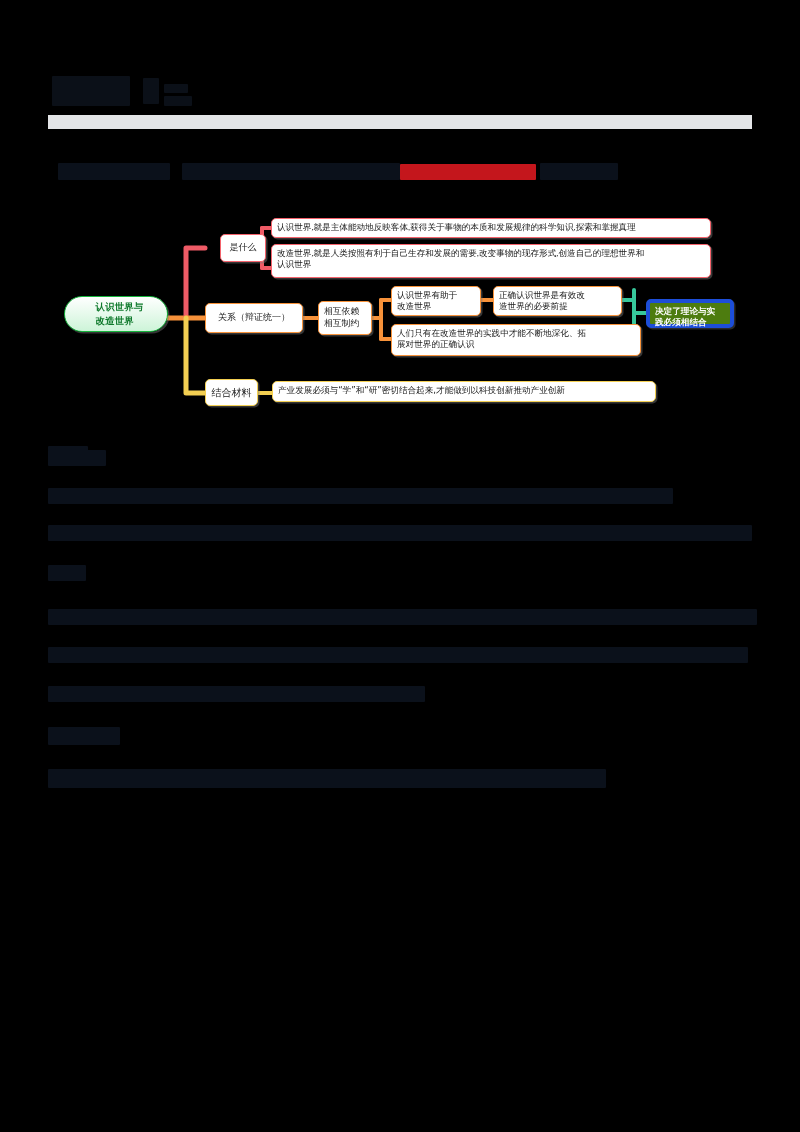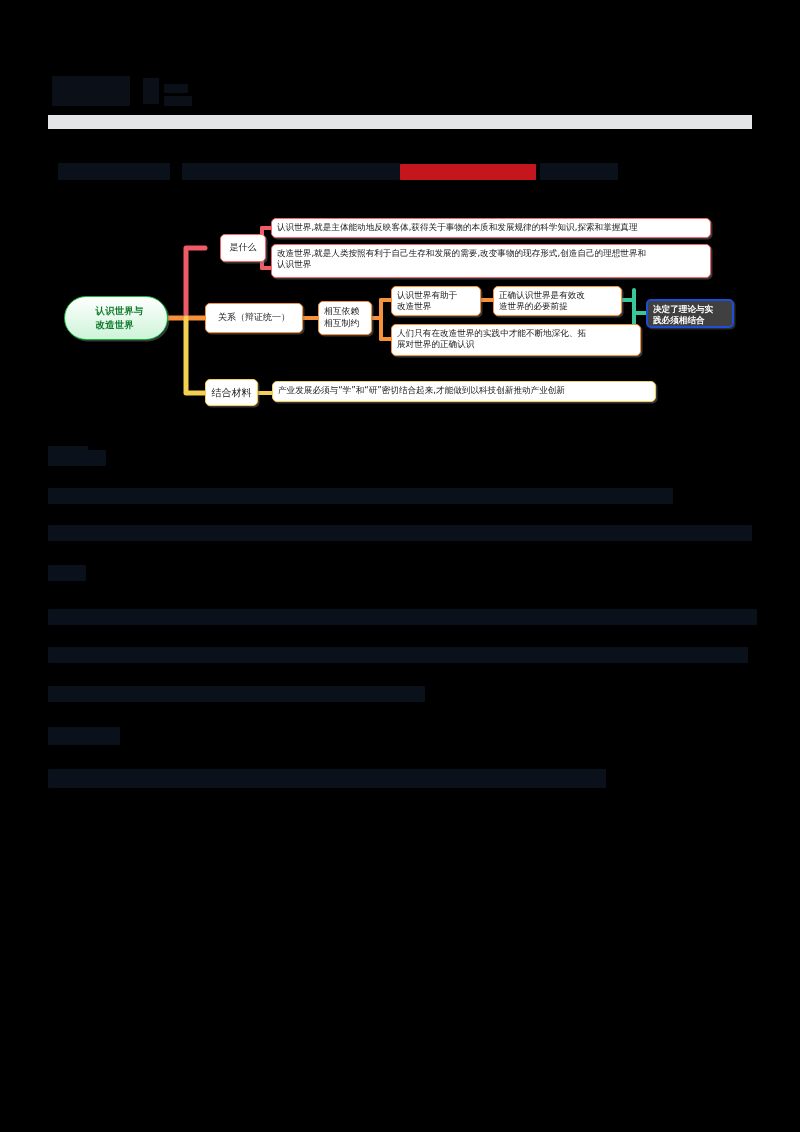--- a/index.html
+++ b/index.html
@@ -30,26 +30,26 @@
     box-shadow:1.5px 1.5px 0 rgba(120,120,120,.45);
   }
   .node.center{
     background:linear-gradient(180deg,#ffffff 0%,#cdf4d8 100%);
     border:1.6px solid #16b43c;border-radius:22px;
     color:#0f7a2c;font-weight:700;font-size:9.4px;
     display:flex;align-items:center;justify-content:center;
     text-align:left;line-height:1.45;letter-spacing:.2px;
   }
   .node.red{border:1.1px solid #f4626b;}
-  .node.red-strong{border:1.3px solid #f4626b;}
+  .node.red-strong{border:1.3px solid #f4626b;font-family:Liberation Serif, serif;}
   .node.orange{border:1.1px solid #f7923a;}
   .node.orange-strong{border:1.3px solid #f7923a;}
   .node.yellow{border:1.2px solid #f3cf52;}
   .node.teal{
-    background:#404040;border:2px solid #1d4ed8;color:#ffffff;
+    background:#4d7c0f;border:4px solid #1d4ed8;color:#ffffff;
     font-weight:600;box-shadow:1.5px 1.5px 0 rgba(120,120,120,.35);
   }
   .node.mid{display:flex;align-items:center;}
   .node.ctr{display:flex;align-items:center;}
 </style>
 </head>
 <body>
 
 <div class="page">
 
@@ -95,21 +95,21 @@
 
       <path d="M481 104 L493 104" stroke="#f7923a" stroke-width="4" fill="none" stroke-linecap="round"></path>
 
       <path d="M622 104 L634 104" stroke="#37c79b" stroke-width="4" fill="none" stroke-linecap="round"></path>
       <path d="M634 94 L634 128" stroke="#37c79b" stroke-width="4" fill="none" stroke-linecap="round"></path>
       <path d="M634 117 L646 117" stroke="#37c79b" stroke-width="4" fill="none" stroke-linecap="round"></path>
 
       <path d="M258 197 L272 197" stroke="#f3cf52" stroke-width="4" fill="none" stroke-linecap="round"></path>
     </svg>
 
-    <div class="node center" style="left:64px;top:100px;width:104px;height:44px;padding-left:12px;">认识世界与
+    <div class="node center" style="left:64px;top:100px;width:104px;height:36px;padding-left:12px;">认识世界与
 改造世界</div>
 
     <div class="node red ctr" style="left:220px;top:38px;width:46px;height:28px;justify-content:center;font-size:9px;">是什么</div>
 
     <div class="node red-strong" style="left:271px;top:22px;width:440px;height:20px;">认识世界,就是主体能动地反映客体,获得关于事物的本质和发展规律的科学知识,探索和掌握真理</div>
 
     <div class="node red-strong" style="left:271px;top:48px;width:440px;height:34px;">改造世界,就是人类按照有利于自己生存和发展的需要,改变事物的现存形式,创造自己的理想世界和
 认识世界</div>
 
     <div class="node orange ctr" style="left:205px;top:107px;width:98px;height:30px;justify-content:center;font-size:9px;">关系（辩证统一）</div>

